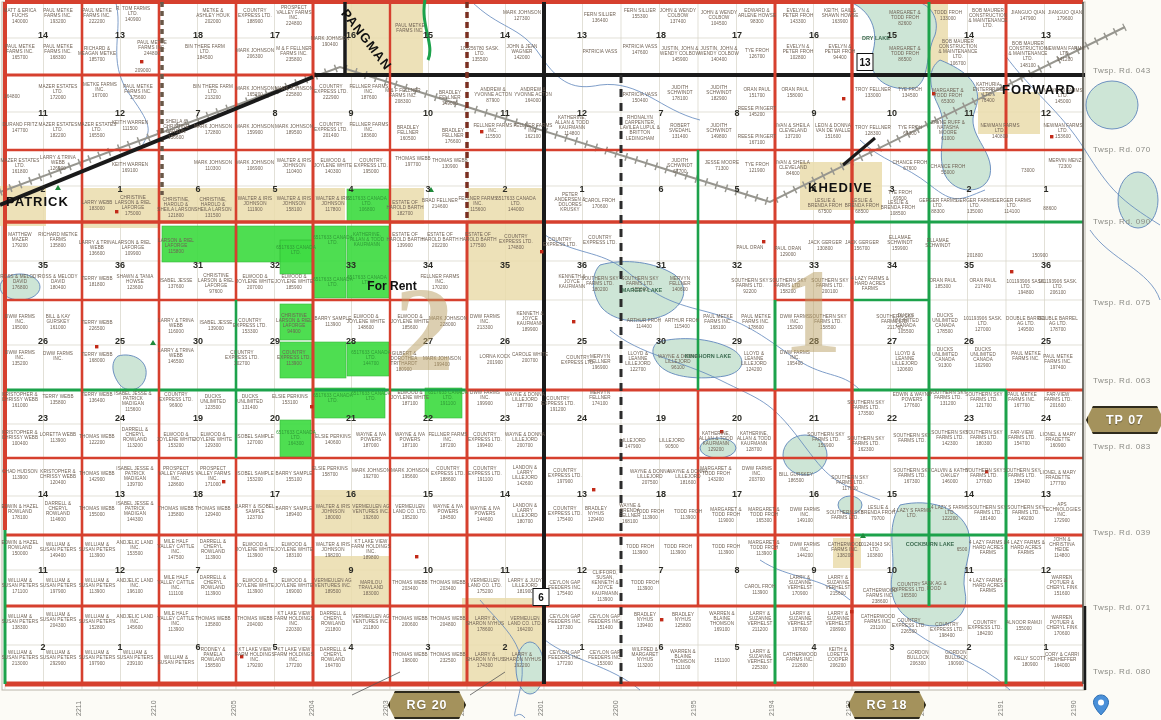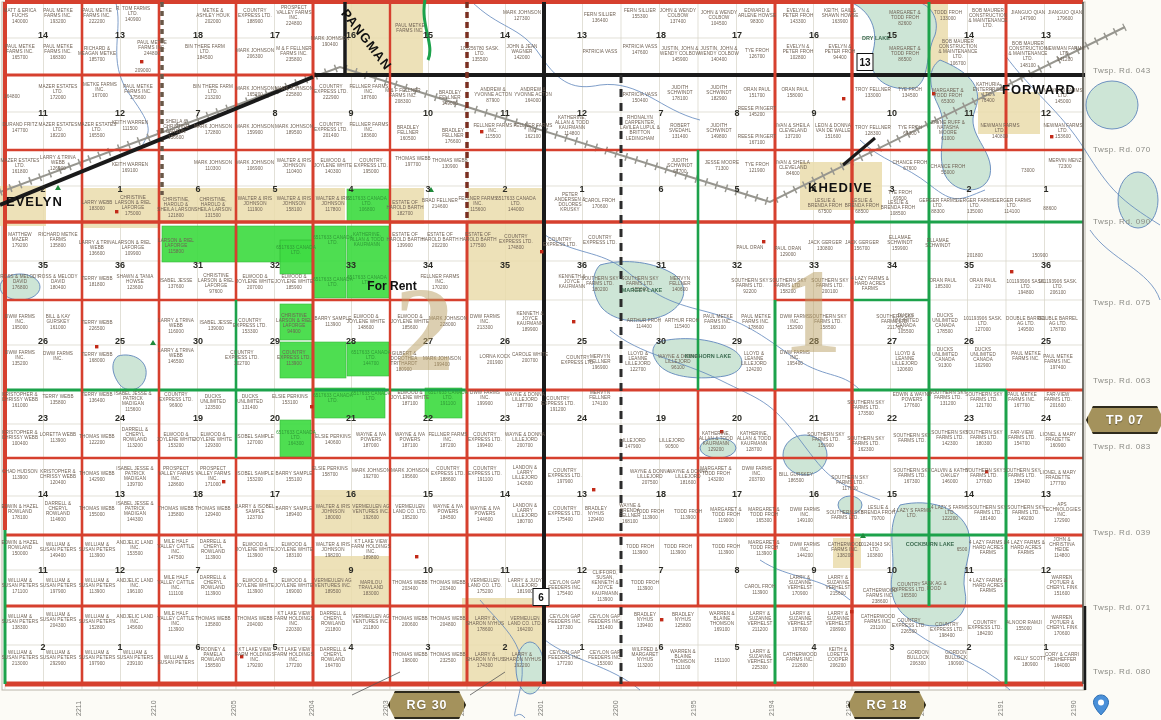--- a/index.html
+++ b/index.html
@@ -779,21 +779,21 @@
       <div class="secnum" style="left: 351px; top: 647px;">4</div>
       <div class="secnum" style="left: 428px; top: 647px;">3</div>
       <div class="secnum" style="left: 505px; top: 647px;">2</div>
       <div class="secnum" style="left: 582px; top: 647px;">1</div>
       <div class="secnum" style="left: 661px; top: 647px;">6</div>
       <div class="secnum" style="left: 737px; top: 647px;">5</div>
       <div class="secnum" style="left: 814px; top: 647px;">4</div>
       <div class="secnum" style="left: 892px; top: 647px;">3</div>
       <div class="secnum" style="left: 969px; top: 647px;">2</div>
       <div class="secnum" style="left: 1046px; top: 647px;">1</div>
-      <div class="town" style="left: 6px; top: 194px;">EVELYN</div>
+      <div class="town" style="left: 6px; top: 194px;">PATRICK</div>
       <div class="town" style="left: 350px; top: 6px; transform-origin: left top; transform: rotate(52deg);">PANGMAN</div>
       <div class="town" style="left: 808px; top: 180px;">KHEDIVE</div>
       <div class="town" style="left: 1002px; top: 82px;">FORWARD</div>
       <div class="lakelbl" style="left: 876px; top: 38px;">DRY LAKE</div>
       <div class="lakelbl" style="left: 642px; top: 290px;">MARGEY LAKE</div>
       <div class="lakelbl" style="left: 708px; top: 356px;">KINGHORN LAKE</div>
       <div class="lakelbl" style="left: 930px; top: 544px;">COCKBURN LAKE</div>
       <div class="twsp" style="left: 1093px; top: 66px;">Twsp. Rd. 043</div>
       <div class="twsp" style="left: 1093px; top: 145px;">Twsp. Rd. 070</div>
       <div class="twsp" style="left: 1093px; top: 217px;">Twsp. Rd. 090</div>
@@ -812,21 +812,21 @@
       <div class="gridnum" style="left: 537px; top: 716px;">2201</div>
       <div class="gridnum" style="left: 612px; top: 716px;">2200</div>
       <div class="gridnum" style="left: 690px; top: 716px;">2195</div>
       <div class="gridnum" style="left: 768px; top: 716px;">2194</div>
       <div class="gridnum" style="left: 845px; top: 716px;">2193</div>
       <div class="gridnum" style="left: 918px; top: 716px;">2192</div>
       <div class="gridnum" style="left: 997px; top: 716px;">2191</div>
       <div class="gridnum" style="left: 1070px; top: 716px;">2190</div>
       <div class="hwyshield" style="left: 865px; top: 62px;">13</div>
       <div class="hwyshield" style="left: 541px; top: 597px;">6</div>
-      <div class="shield" style="left: 388px; top: 691px; width: 74px; height: 24px;">RG 30</div>
+      <div class="shield" style="left: 388px; top: 691px; width: 74px; height: 24px;">RG 20</div>
       <div class="shield" style="left: 848px; top: 691px; width: 74px; height: 24px;">RG 18</div>
       <div class="shield" style="left: 1086px; top: 406px; width: 74px; height: 24px;">TP 07</div>
     </div>
 
   <div class="forrent" style="left:392px;top:286px;">For Rent</div>
 
   <div class="smalllbl" style="left:322px;top:694px;">SASKPOWER</div>
   <div class="smalllbl" style="left:432px;top:694px;width:46px;white-space:normal;text-align:center;line-height:1.1;font-size:5.5px;">WASCANA PIPELINE</div>
 
   <div class="accessrd" style="left:847px;top:388px;height:74px;">OIL WELL ACCESS</div>

